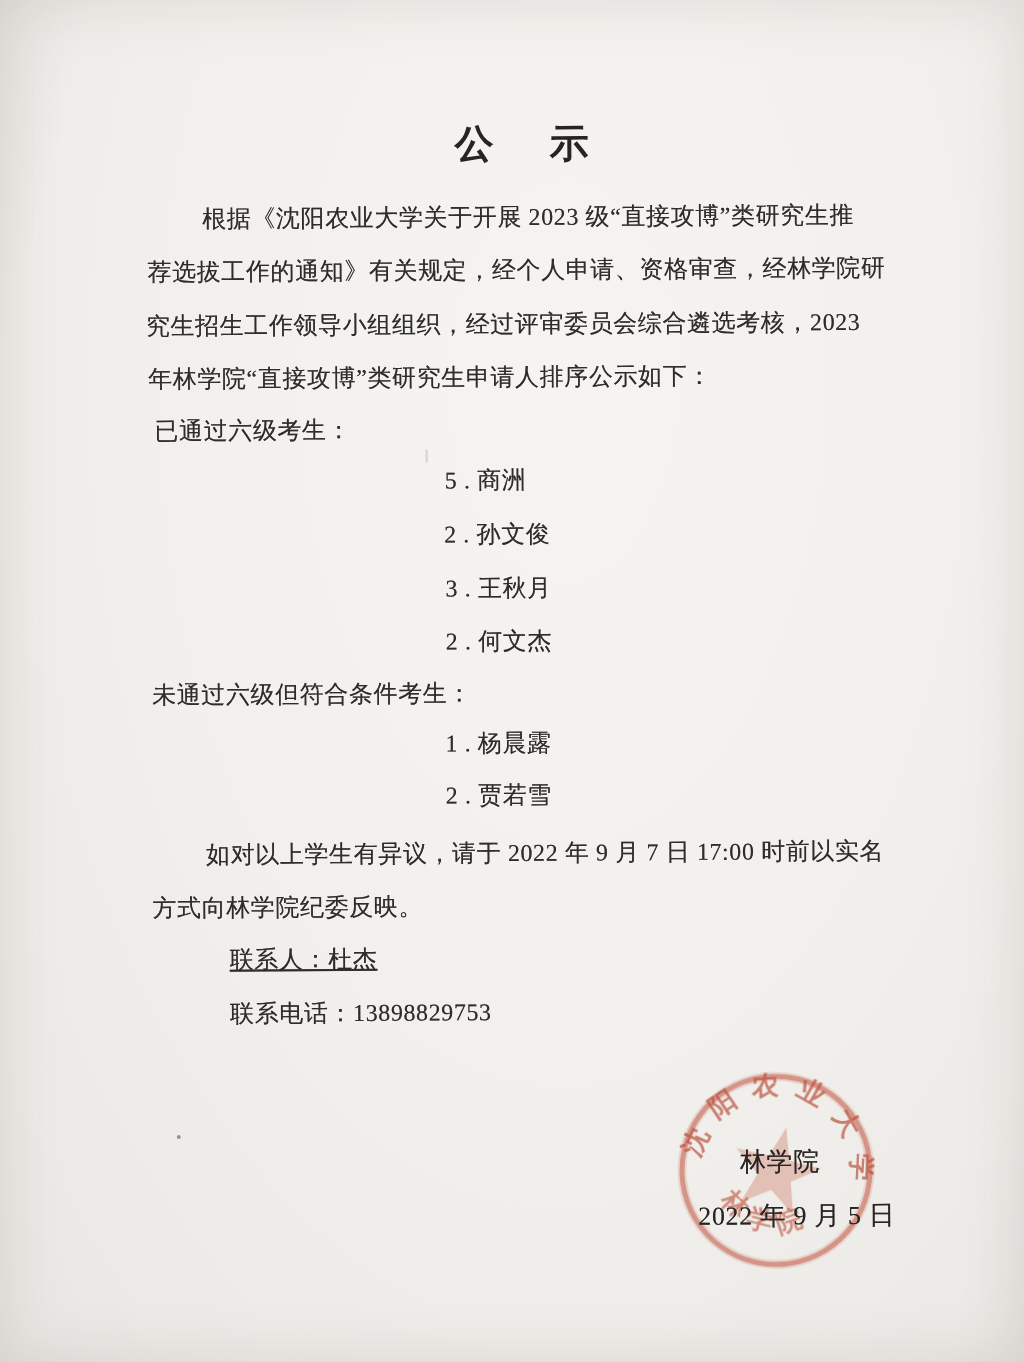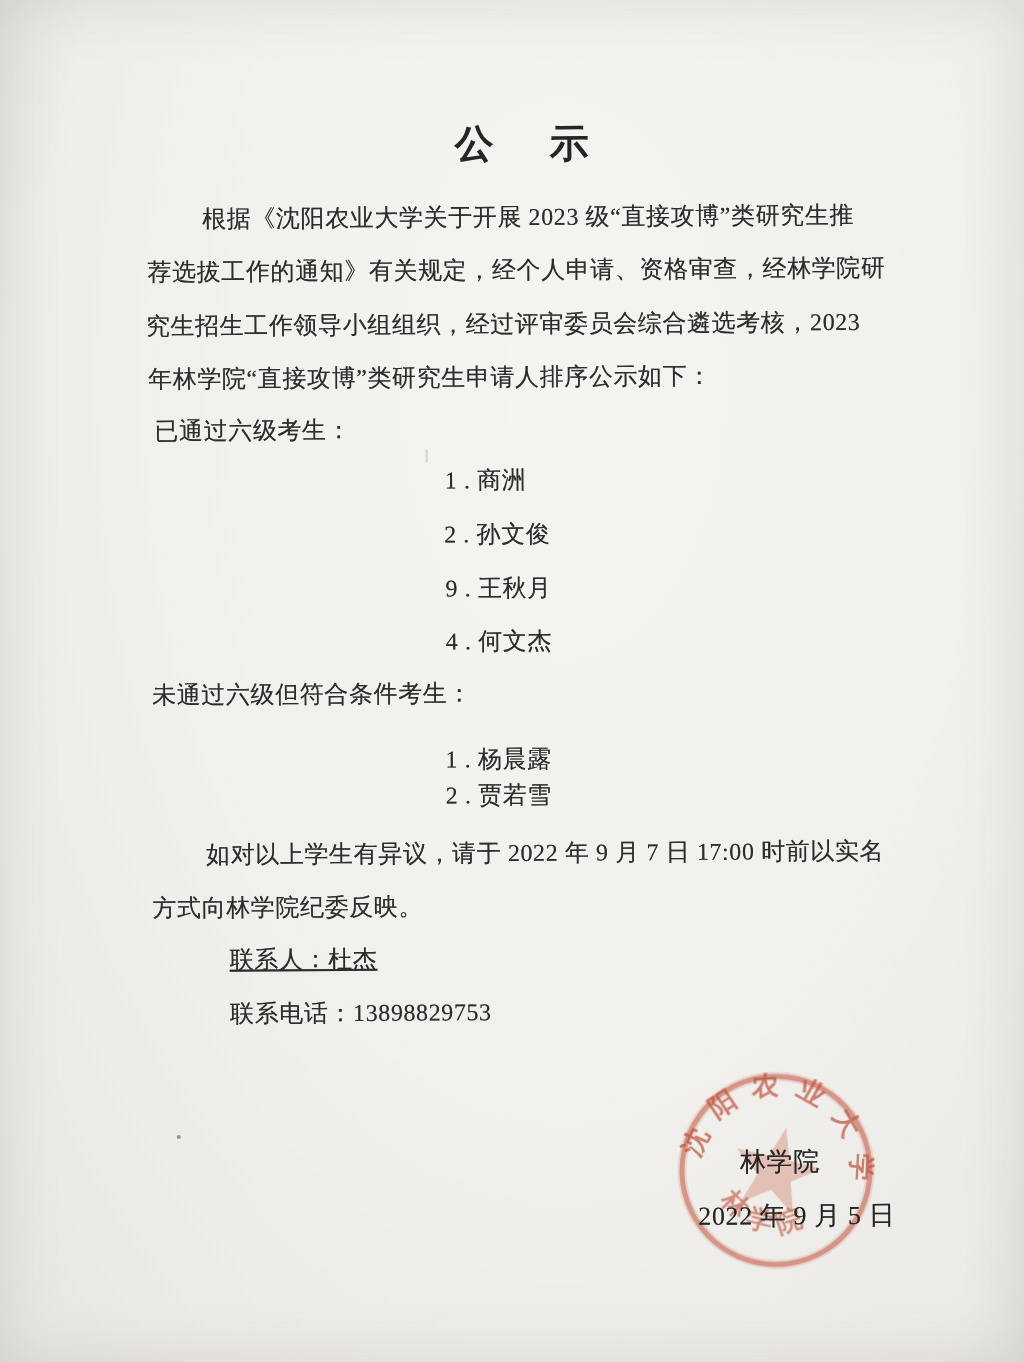--- a/index.html
+++ b/index.html
@@ -71,28 +71,28 @@
       <span>示</span>
     </div>
 
     <div class="line" style="left:205px;top:201px;">根据《沈阳农业大学关于开展 2023 级“直接攻博”类研究生推</div>
     <div class="line" style="left:150px;top:254px;">荐选拔工作的通知》有关规定，经个人申请、资格审查，经林学院研</div>
     <div class="line" style="left:148px;top:308px;">究生招生工作领导小组组织，经过评审委员会综合遴选考核，2023</div>
     <div class="line" style="left:150px;top:361px;">年林学院“直接攻博”类研究生申请人排序公示如下：</div>
 
     <div class="line" style="left:156px;top:413px;">已通过六级考生：</div>
 
-    <div class="line" style="left:446px;top:464px;">1 . 商洲</div>
+    <div class="line" style="left:446px;top:464px;">5 . 商洲</div>
     <div class="line" style="left:445px;top:518px;font-family:Liberation Serif, serif;">2 . 孙文俊</div>
-    <div class="line" style="left:446px;top:572px;">9 . 王秋月</div>
-    <div class="line" style="left:446px;top:625px;">4 . 何文杰</div>
+    <div class="line" style="left:446px;top:572px;">3 . 王秋月</div>
+    <div class="line" style="left:446px;top:625px;">2 . 何文杰</div>
 
     <div class="line" style="left:152px;top:677px;">未通过六级但符合条件考生：</div>
 
-    <div class="line" style="left:445px;top:743px;">1 . 杨晨露</div>
+    <div class="line" style="left:445px;top:727px;">1 . 杨晨露</div>
     <div class="line" style="left:445px;top:779px;text-align:right;">2 . 贾若雪</div>
 
     <div class="line" style="left:205px;top:837px;">如对以上学生有异议，请于 2022 年 9 月 7 日 17:00 时前以实名</div>
     <div class="line" style="left:151px;top:890px;">方式向林学院纪委反映。</div>
 
     <div class="line" style="left:228px;top:942px;text-decoration:underline;">联系人：杜杰</div>
     <div class="line" style="left:228px;top:996px;">联系电话：13898829753</div>
 
     <svg class="seal" viewBox="0 0 220 220">
       <g transform="rotate(14 110 110)">

